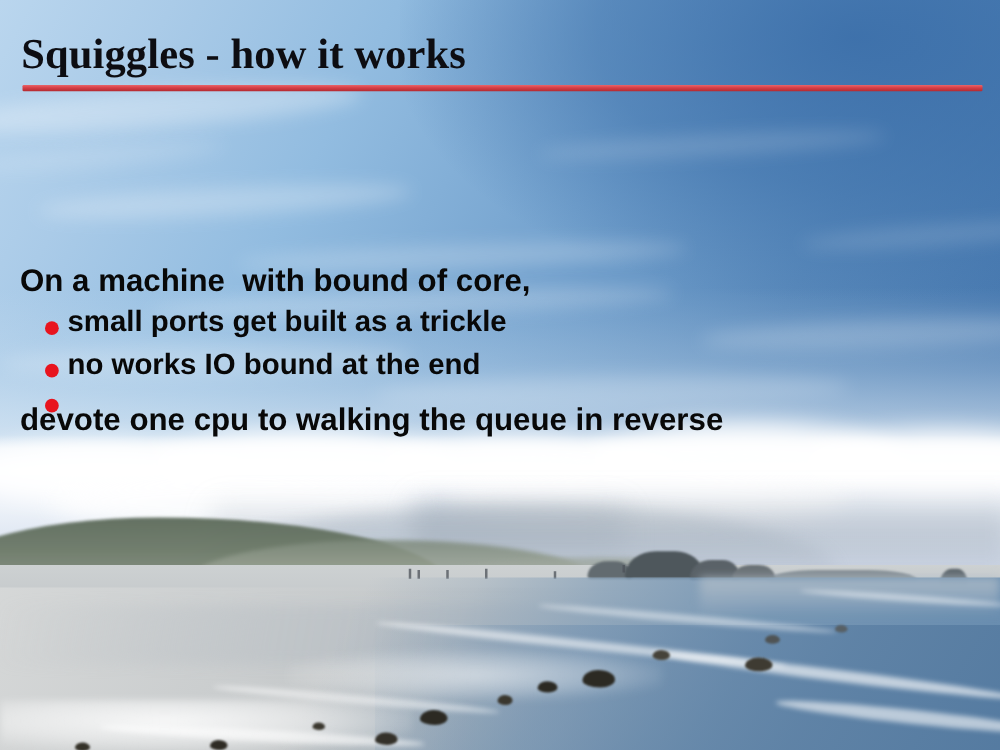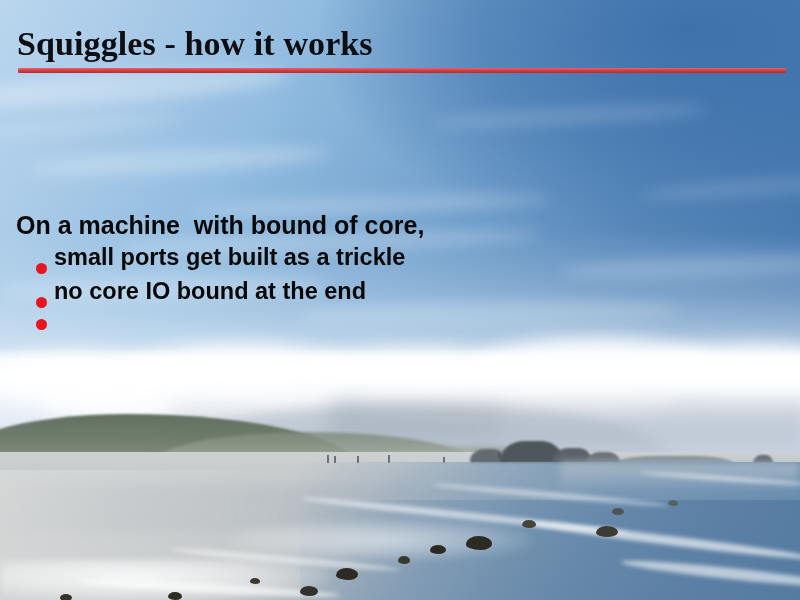--- a/index.html
+++ b/index.html
@@ -263,21 +263,21 @@
     position:absolute;left:16px;top:133px;width:760px;
     font-family:"Liberation Sans", sans-serif;
     font-weight:bold;font-size:25px;line-height:37px;color:#080808;
     white-space:pre;
   }
   .bullets{
     position:absolute;left:36px;top:240px;width:740px;
     font-family:"Liberation Sans", sans-serif;
     font-weight:bold;font-size:23.5px;line-height:34px;color:#080808;
   }
-  .bullet{display:flex;align-items:flex-end;gap:7px;}
+  .bullet{display:flex;align-items:center;gap:7px;}
   .dot{
     width:11px;height:11px;border-radius:50%;
     background:#e8141e;flex:0 0 auto;margin-top:11px;
   }
   .btext{white-space:pre;}
 </style>
 </head>
 <body>
 
 <div class="slide">
@@ -360,29 +360,30 @@
     <div class="kelp k5"></div>
     <div class="kelp k11"></div>
     <div class="kelp k12"></div>
   </div>
 
   <div class="title">Squiggles - how it works</div>
   <div class="rule"></div>
 
   <div class="lead">
     <div>On a machine  with bound of core,</div>
+    <div>devote one cpu to walking the queue in reverse</div>
   </div>
 
   <div class="bullets">
     <div class="bullet">
       <span class="dot"></span>
       <span class="btext">small ports get built as a trickle</span>
     </div>
     <div class="bullet">
       <span class="dot"></span>
-      <span class="btext">no core IO bound at the end</span>
+      <span class="btext">no works IO bound at the end</span>
     </div>
     <div class="bullet">
       <span class="dot"></span>
     </div>
   </div>
 
 </div>
 
 </body></html>

